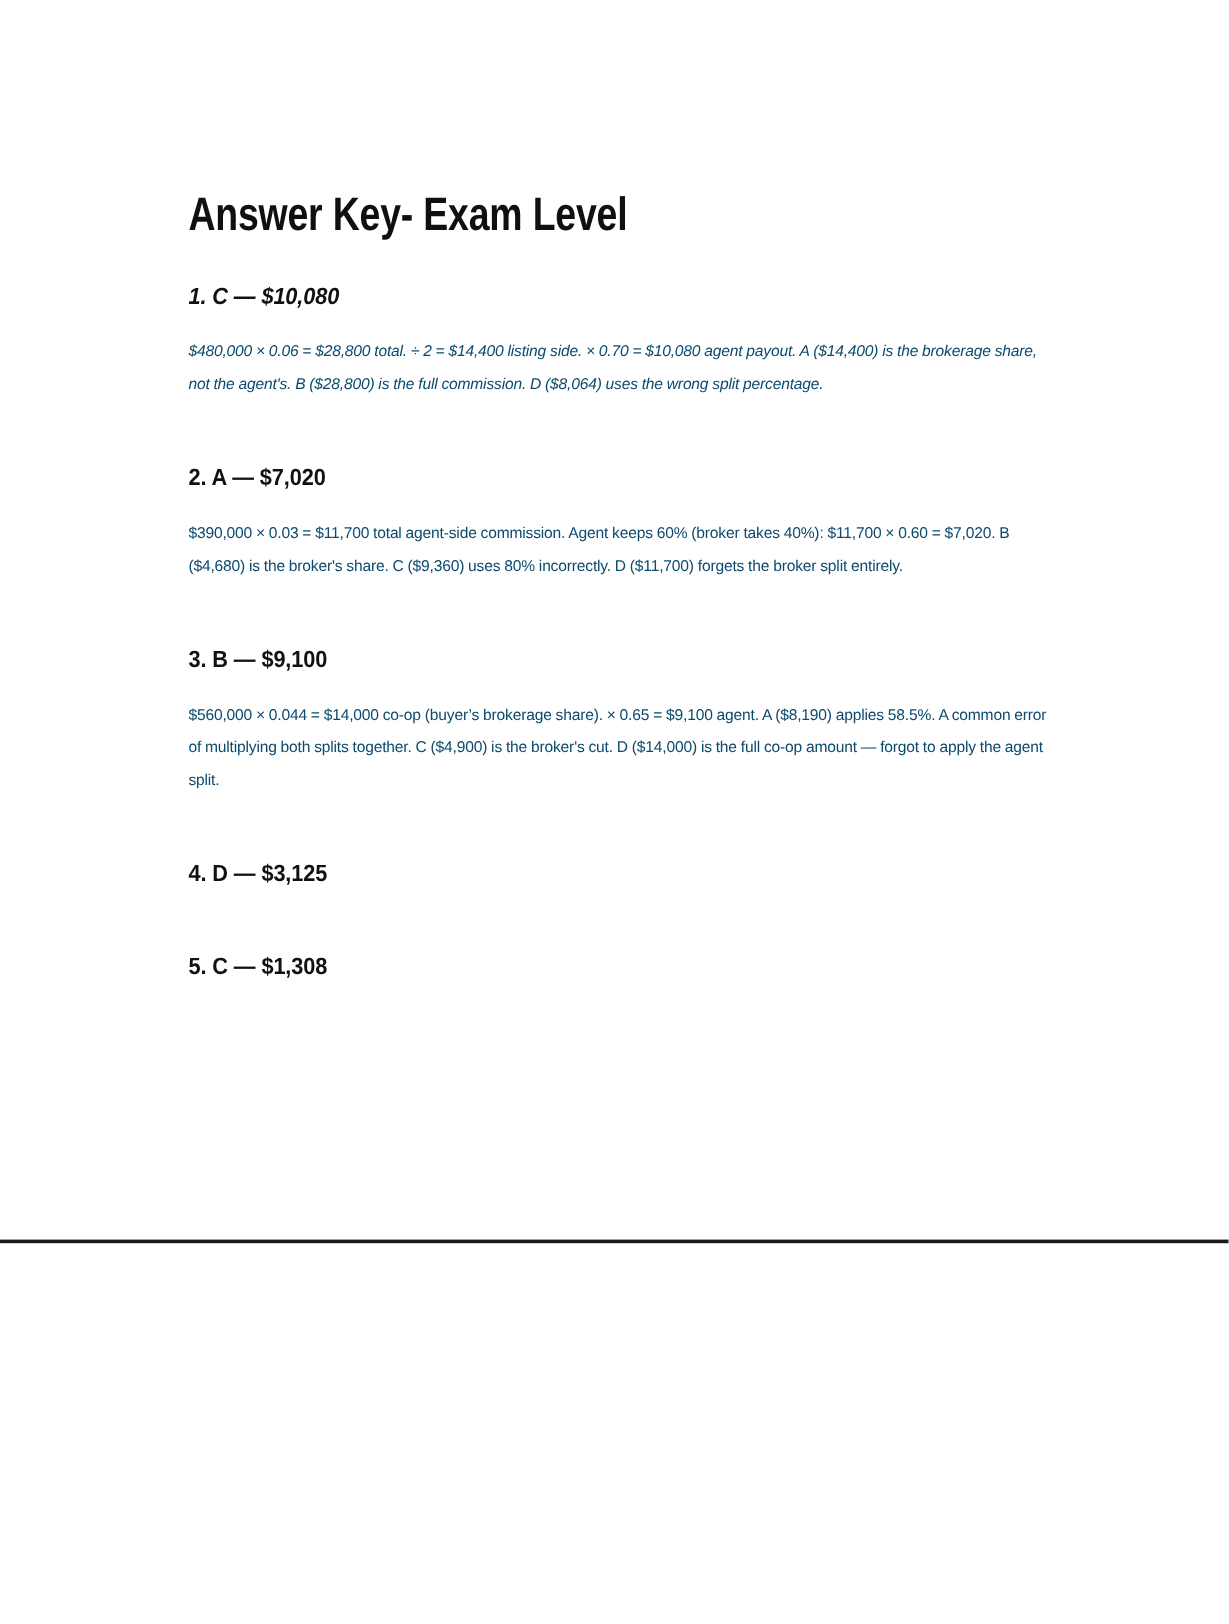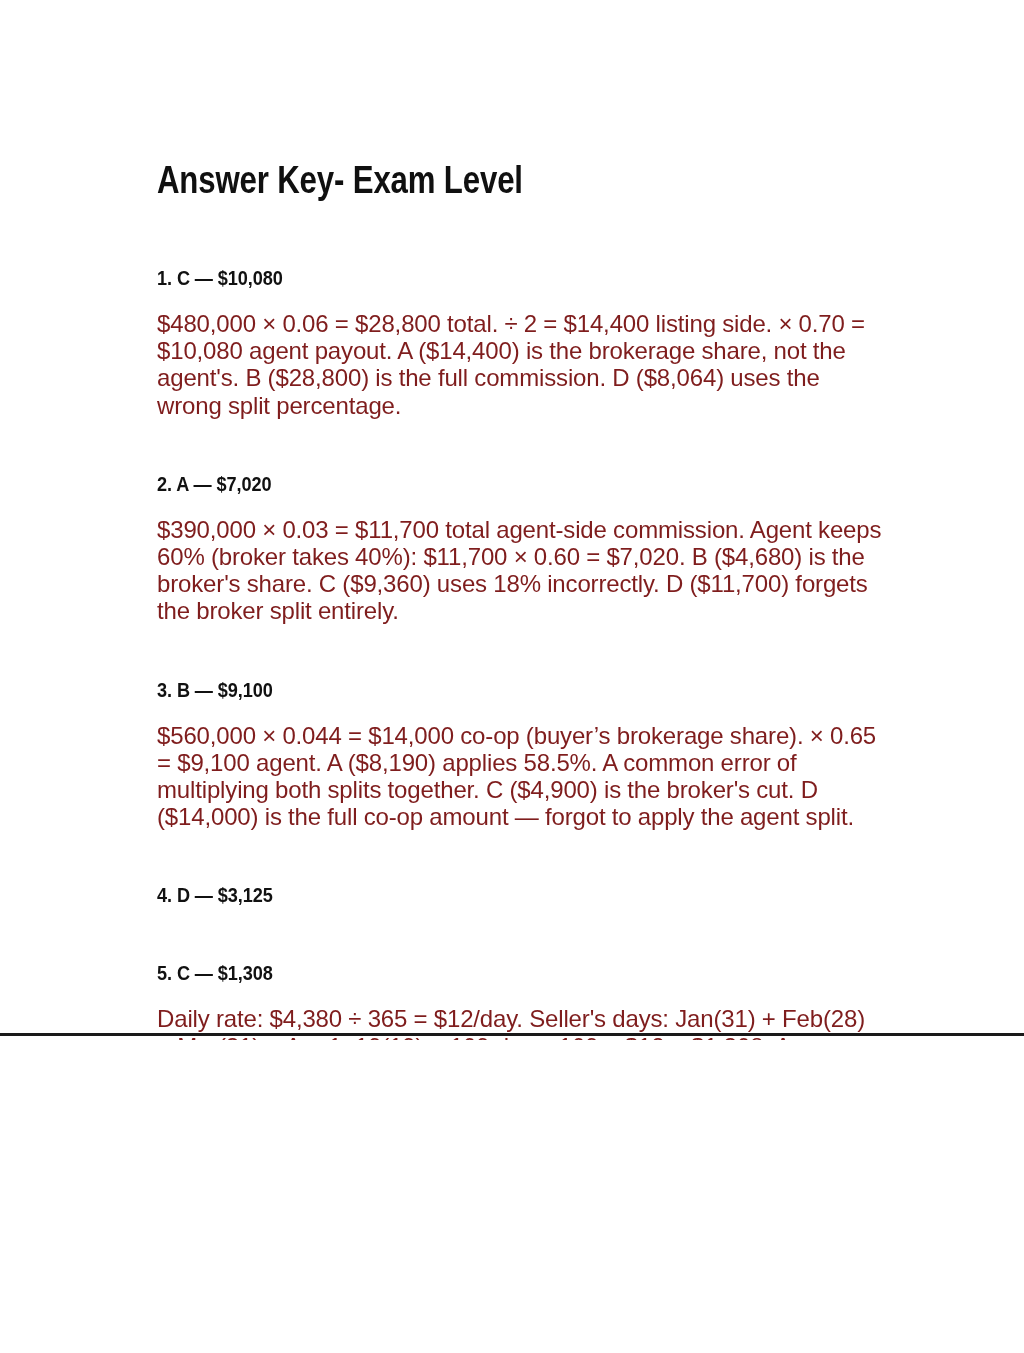--- a/index.html
+++ b/index.html
@@ -36,42 +36,42 @@
     padding-top: 158px;
     transform: scaleX(0.80);
     transform-origin: left top;
     white-space: nowrap;
   }
 
   
   .answer-block {
     margin: 0;
   }
-  .answer-block.first { margin-top: 63px; }
+  .answer-block.first { margin-top: 32px; font-style: italic; }
   .answer-block + .answer-block { margin-top: 52px; }
 
   .answer-heading {
     font-family: "Liberation Sans", sans-serif;
     font-weight: 700;
     font-size: 19.5px;
     line-height: 26px;
     color: #111111;
     letter-spacing: -0.1px;
     margin: 0 0 19px 0;
     transform: scaleX(0.93);
     transform-origin: left center;
     white-space: nowrap;
   }
 
   .answer-body {
     font-family: "Liberation Sans", sans-serif;
     font-weight: 400;
-    font-size: 24px;
+    font-size: 13px;
     line-height: 27.2px;
-    color: #7f1d1d;
+    color: #0c4a6e;
     letter-spacing: -0.15px;
     margin: 0;
     word-spacing: -0.2px;
   }
 
   
   .page-number {
     position: absolute;
     left: 0;
     right: 0;
@@ -104,35 +104,34 @@
 
     <h1 class="page-title">Answer Key- Exam Level</h1>
 
     <div class="answer-block first">
       <div class="answer-heading">1. C — $10,080</div>
       <p class="answer-body">$480,000 × 0.06 = $28,800 total. ÷ 2 = $14,400 listing side. × 0.70 = $10,080 agent payout. A ($14,400) is the brokerage share, not the agent's. B ($28,800) is the full commission. D ($8,064) uses the wrong split percentage.</p>
     </div>
 
     <div class="answer-block">
       <div class="answer-heading">2. A — $7,020</div>
-      <p class="answer-body">$390,000 × 0.03 = $11,700 total agent-side commission. Agent keeps 60% (broker takes 40%): $11,700 × 0.60 = $7,020. B ($4,680) is the broker's share. C ($9,360) uses 18% incorrectly. D ($11,700) forgets the broker split entirely.</p>
+      <p class="answer-body">$390,000 × 0.03 = $11,700 total agent-side commission. Agent keeps 60% (broker takes 40%): $11,700 × 0.60 = $7,020. B ($4,680) is the broker's share. C ($9,360) uses 80% incorrectly. D ($11,700) forgets the broker split entirely.</p>
     </div>
 
     <div class="answer-block">
       <div class="answer-heading">3. B — $9,100</div>
       <p class="answer-body">$560,000 × 0.044 = $14,000 co-op (buyer’s brokerage share). × 0.65 = $9,100 agent. A ($8,190) applies 58.5%. A common error of multiplying both splits together. C ($4,900) is the broker's cut. D ($14,000) is the full co-op amount — forgot to apply the agent split.</p>
     </div>
 
     <div class="answer-block">
       <div class="answer-heading">4. D — $3,125</div>
     </div>
 
     <div class="answer-block">
       <div class="answer-heading">5. C — $1,308</div>
-      <p class="answer-body">Daily rate: $4,380 ÷ 365 = $12/day. Seller's days: Jan(31) + Feb(28) + Mar(31) + Apr 1–19(19) = 109 days. 109 × $12 = $1,308. A ($1,200) uses only 100 days. B ($1,092) uses only 91 days, a common miscounting error. D ($1,440) over-counts days.</p>
     </div>
 
   </div>
 
 
   <div class="bottom-edge"></div>
 
 </div>
 
 </body></html>

